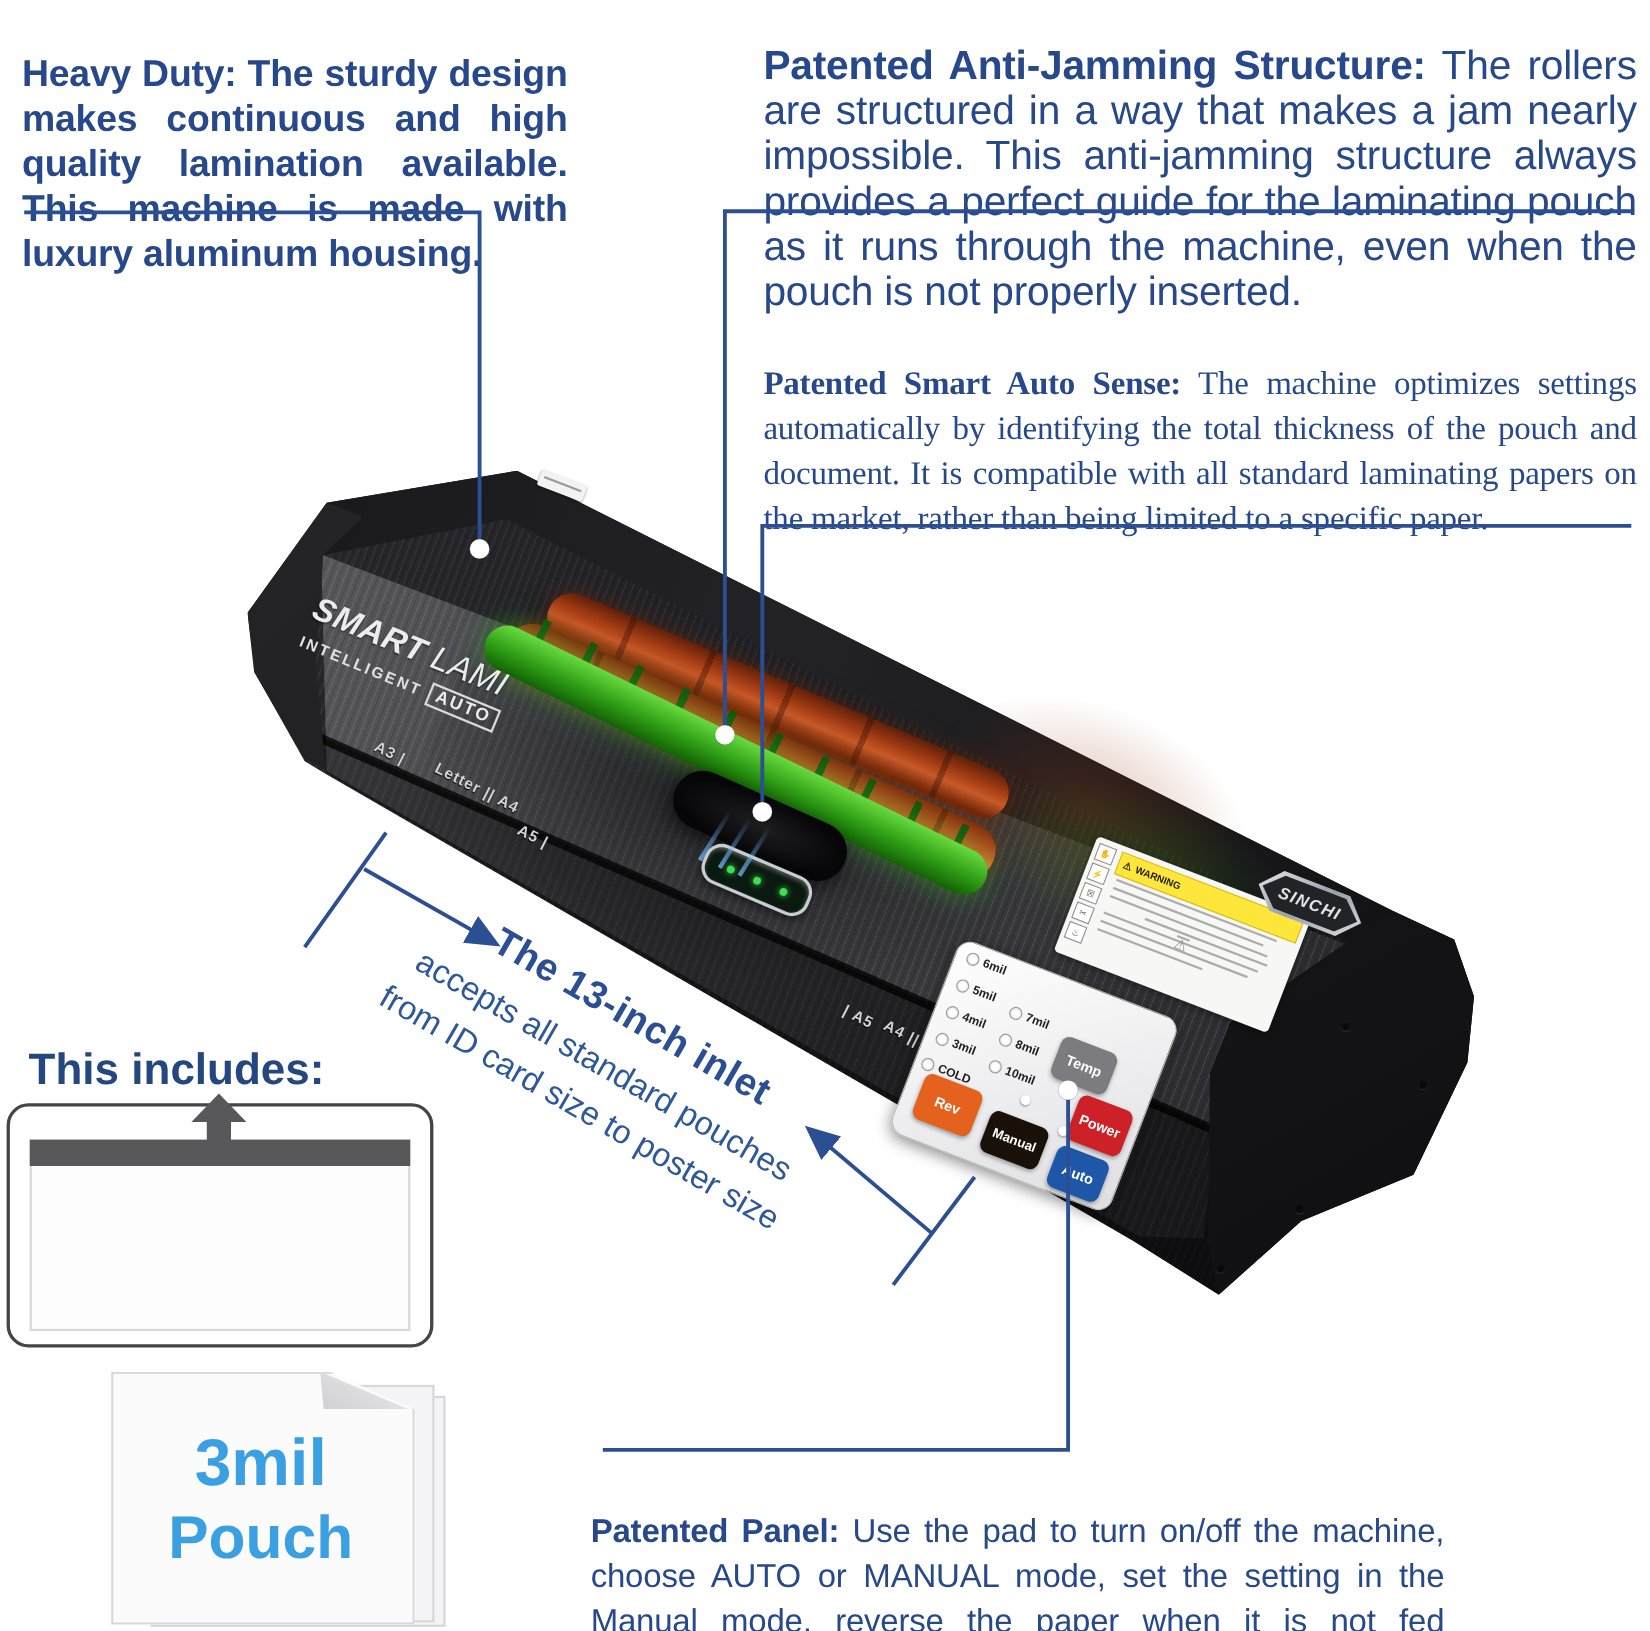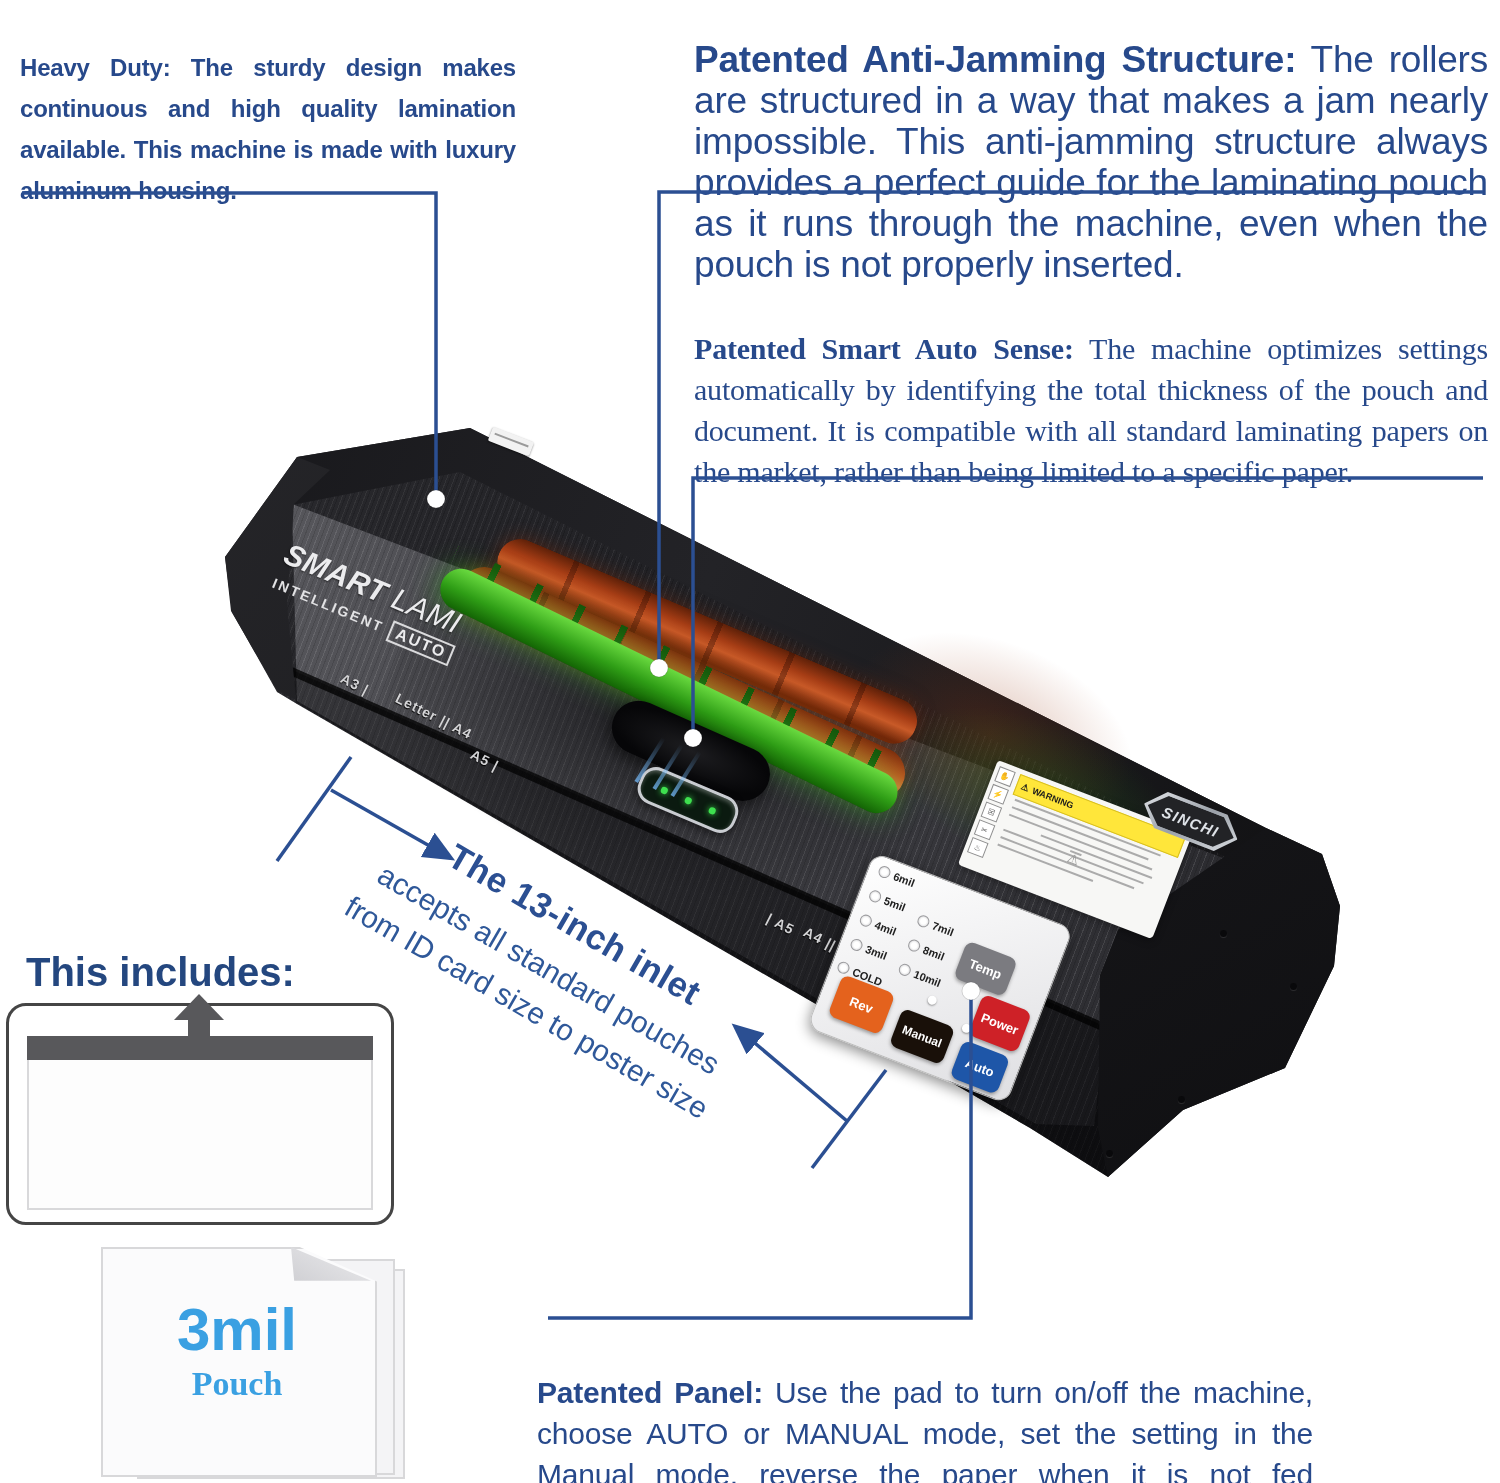--- a/index.html
+++ b/index.html
@@ -2,21 +2,21 @@
 <html><head>
 <meta charset="utf-8">
 <style>
   html,body{margin:0;padding:0;}
   body{width:1500px;height:1483px;position:relative;background:#ffffff;
        font-family:"Liberation Sans",sans-serif;overflow:hidden;}
 
   
   .para{position:absolute;color:#27498b;text-align:justify;letter-spacing:-0.2px;}
   .para .lead{font-weight:bold;}
-  #p-heavy{left:20px;top:4px;width:496px;font-size:24px;line-height:41px;font-weight:bold;margin-top:43px;}
+  #p-heavy{left:20px;top:4px;width:496px;font-size:34px;line-height:41px;font-weight:bold;margin-top:43px;}
   #p-jam{left:694px;top:2px;width:794px;font-size:37px;line-height:41px;}
   #p-sense{left:694px;top:298px;width:794px;font-size:30px;line-height:41px;font-family:Liberation Serif, serif;}
   #p-ctrl{left:537px;top:1342px;width:776px;font-size:30px;line-height:41px;}
 
   
   #inlet-text{position:absolute;left:272px;top:898px;width:556px;
               transform:rotate(30deg);text-align:center;z-index:40;}
   #inlet-text .it1{font-size:35px;font-weight:bold;color:#2b4f92;margin-bottom:10px;letter-spacing:.5px;}
   #inlet-text .it2{font-size:30px;line-height:44px;color:#2f5899;}
 
@@ -39,21 +39,21 @@
   #pouch .sh{position:absolute;background:#f4f4f6;border:2px solid #d8d8da;}
   #pouch .sh3{left:42px;top:26px;width:264px;height:206px;}
   #pouch .sh2{left:30px;top:16px;width:266px;height:212px;}
   #pouch .sh1{left:6px;top:4px;width:272px;height:226px;background:#fbfbfc;
         clip-path:polygon(0 0,72% 0,100% 15%,100% 100%,0 100%);}
   #pouch .fold{position:absolute;left:196px;top:4px;width:80px;height:36px;
         background:linear-gradient(210deg,#ececee,#cfcfd3);
         clip-path:polygon(0 0,100% 94%,4% 94%);}
   #pouch .pt{position:absolute;left:6px;width:272px;text-align:center;font-weight:bold;color:#3aa0e2;}
   #pouch .p1{top:52px;font-size:60px;}
-  #pouch .p2{top:122px;font-size:34px;font-family:Liberation Serif, serif;}
+  #pouch .p2{top:122px;font-size:55px;}
   #pouch .p3{top:178px;font-size:50px;}
 
   
   #machine{position:absolute;inset:0;z-index:10;}
   #machine>div{position:absolute;inset:0;}
   #m-base{clip-path:polygon(297px 457px,470px 428px,1266px 828px,1322px 854px,1340px 906px,1334px 966px,
           1285px 1068px,1183px 1110px,1108px 1177px,1030px 1128px,297px 704px,277px 692px,232px 612px,225px 557px);
     background:
       repeating-linear-gradient(111deg,rgba(255,255,255,.06) 0 1px,rgba(255,255,255,0) 1px 3px,
         rgba(0,0,0,.15) 3px 4px,rgba(0,0,0,0) 4px 7px),

